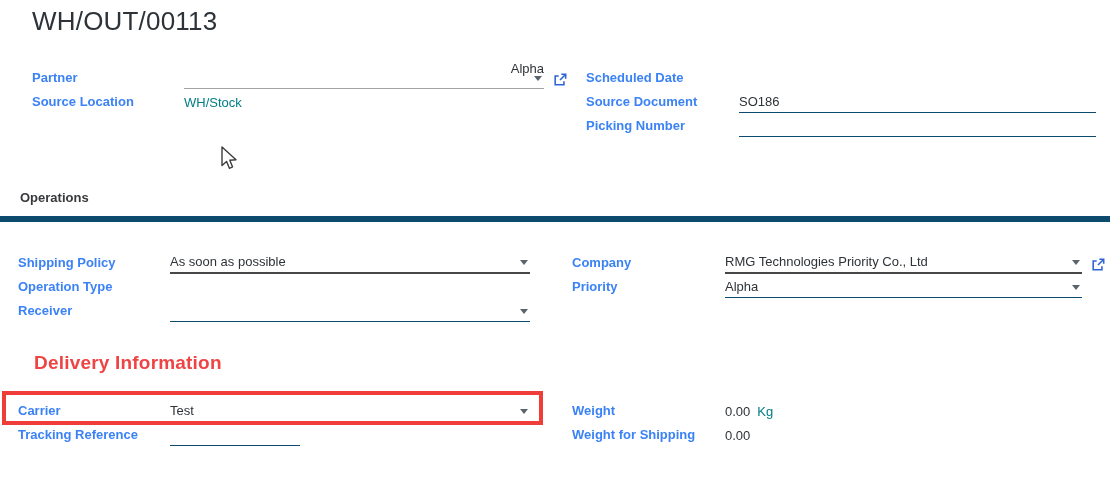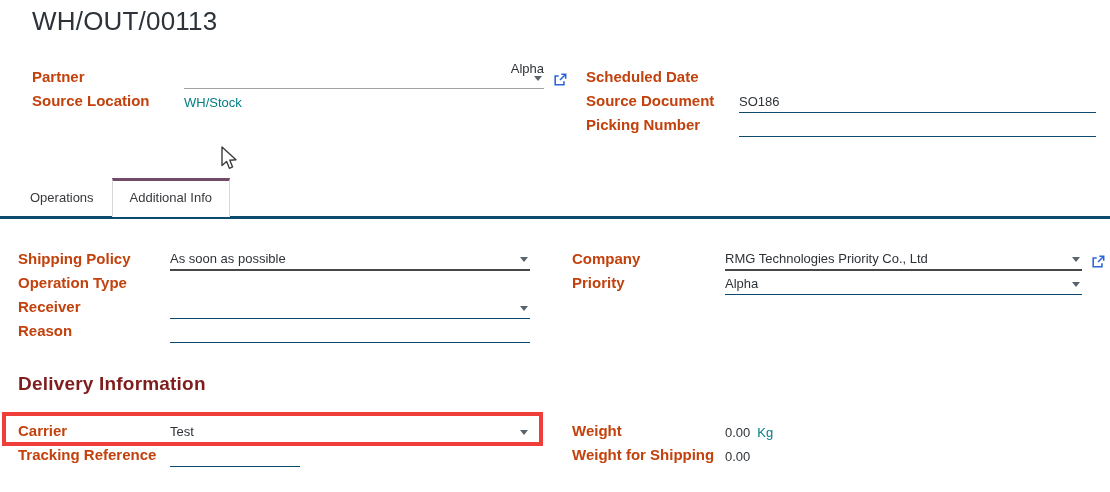--- a/index.html
+++ b/index.html
@@ -18,21 +18,21 @@
   h1.title{
     font-size:26px;font-weight:400;color:#2d3338;
     margin:6px 0 28px 0;letter-spacing:.2px;
   }
   
   .fields-2col{display:flex;align-items:flex-start;}
   .fcol-left{width:512px;flex:none;margin-right:42px;}
   .fcol-right{width:536px;flex:none;}
   .frow{display:flex;align-items:flex-end;height:24px;position:relative;}
   .flabel{
-    width:152px;flex:none;font-size:15px;font-weight:700;color:#c2410c;
+    width:152px;flex:none;font-size:13px;font-weight:700;color:#3b82f6;
     padding-bottom:4px;white-space:nowrap;
   }
   .fcol-right .flabel{width:153px;}
   .fctrl{
     flex:none;width:360px;display:flex;align-items:flex-end;
     padding-bottom:3px;min-height:22px;
   }
   .fcol-right .fctrl{width:357px;}
   .fctrl.no-line{border-bottom:none;}
   .u-light{border-bottom:1px solid #0c4a6e;}
@@ -43,37 +43,38 @@
   .fval.link{color:var(--link-teal);flex:none;}
   .unit{font-size:13px;color:var(--link-teal);margin-left:7px;}
   .caret{
     width:0;height:0;flex:none;
     border-left:4px solid transparent;border-right:4px solid transparent;
     border-top:5px solid #5a646d;margin:0 2px 4px 8px;
   }
   .ext{flex:none;margin:0 0 2px 9px;line-height:0;}
   
   .tabs{
-    display:flex;align-items:flex-end;margin-top:40px;padding-left:12px;
-    border-bottom:3px solid #0c4a6e;
+    display:flex;align-items:flex-end;margin-top:40px;padding-left:2px;
+    border-bottom:6px solid #0c4a6e;
+    font-weight:bold;
   }
   .tab{
     font-size:13px;color:#37393c;padding:12px 17px 11px 17px;
     border:1px solid transparent;margin-bottom:-1px;background:transparent;
     cursor:default;white-space:nowrap;
   }
   .tab.active{
     background:#fff;border:1px solid #d8d8d8;
     border-top:3px solid var(--tab-active-border);
     border-bottom:1px solid #fff;padding-top:9px;
   }
   .panel{padding:28px 18px 0 18px;}
   h2.section{
-    font-size:19px;font-weight:700;color:#7f1d1d;
-    margin:30px 0 24px 0;letter-spacing:.2px;
+    font-size:19px;font-weight:700;color:#ef4444;
+    margin:30px 0 24px 16px;letter-spacing:.2px;
   }
   
   .red-box{
     position:absolute;left:-16px;top:-7px;width:541px;height:34px;
     border:4px solid var(--highlight-red);pointer-events:none;z-index:5;
   }
   
   .cursor{position:absolute;left:220px;top:146px;z-index:9;pointer-events:none;}
 </style>
 </head>
@@ -120,47 +121,40 @@
         <div class="fctrl u-light">
           <span class="fval"></span>
         </div>
       </div>
     </div>
   </div>
 </div>
 
 <div class="tabs">
   <div class="tab">Operations</div>
-  <div class="tab active">Additional Info</div>
 </div>
 
 <div class="panel">
   <div class="fields-2col">
     <div class="fcol-left">
       <div class="frow">
         <div class="flabel">Shipping Policy</div>
         <div class="fctrl u-dark">
           <span class="fval">As soon as possible</span>
           <span class="caret"></span>
         </div>
       </div>
       <div class="frow">
         <div class="flabel">Operation Type</div>
       </div>
       <div class="frow">
         <div class="flabel">Receiver</div>
         <div class="fctrl u-light">
           <span class="fval"></span>
           <span class="caret"></span>
-        </div>
-      </div>
-      <div class="frow">
-        <div class="flabel">Reason</div>
-        <div class="fctrl u-light">
-          <span class="fval"></span>
         </div>
       </div>
     </div>
     <div class="fcol-right">
       <div class="frow">
         <div class="flabel">Company</div>
         <div class="fctrl u-dark">
           <span class="fval">RMG Technologies Priority Co., Ltd</span>
           <span class="caret"></span>
         </div>

